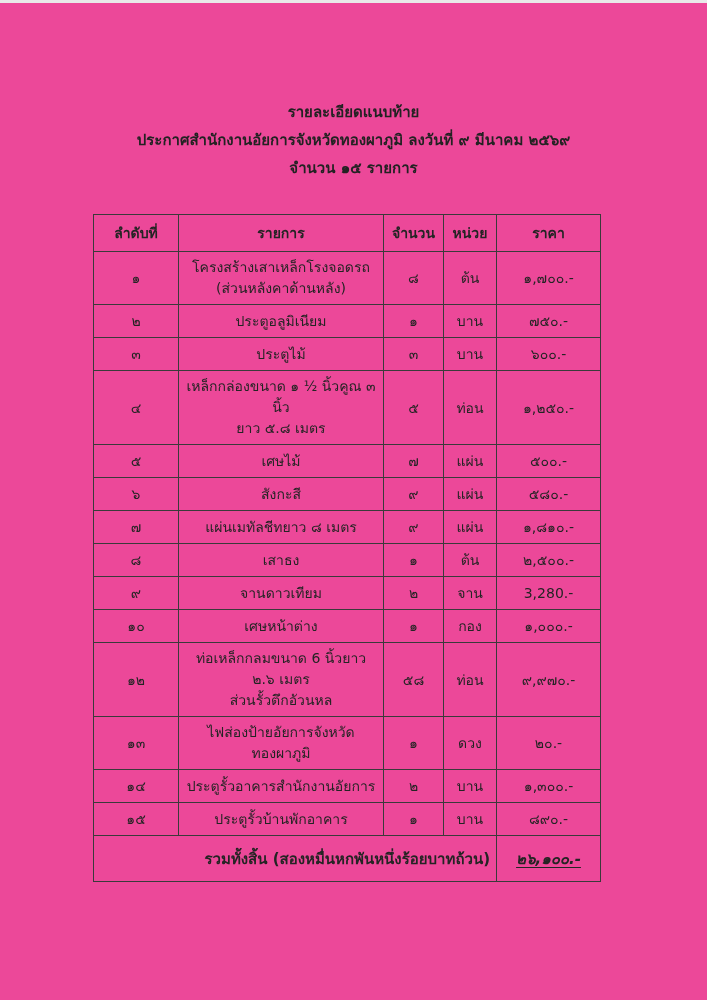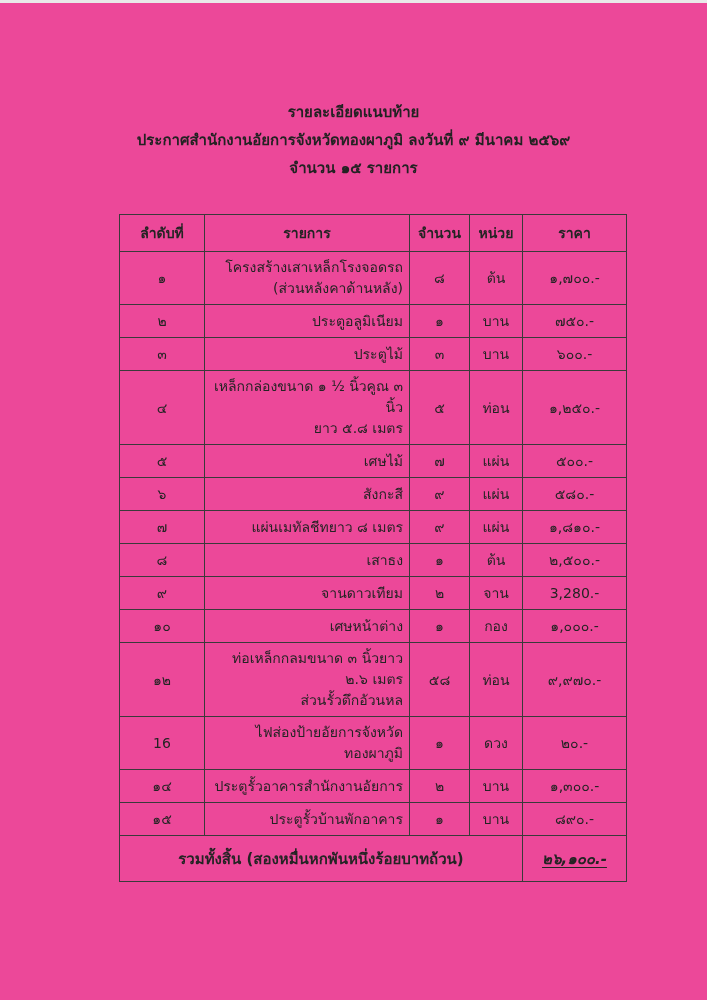--- a/index.html
+++ b/index.html
@@ -19,21 +19,21 @@
   .title-block {
     padding-top: 95px;
     text-align: center;
     font-size: 15px;
     font-weight: 600;
     line-height: 28px;
     color: #222;
   }
   table.items {
     position: absolute;
-    left: 119px;
+    left: 93px;
     top: 211px;
     width: 507px;
     border-collapse: collapse;
     table-layout: fixed;
     font-size: 14px;
     color: #242424;
   }
   table.items col.c-no    { width: 85px; }
   table.items col.c-item  { width: 205px; }
   table.items col.c-qty   { width: 60px; }
@@ -43,26 +43,26 @@
     border: 1.4px solid #3a3a3a;
     vertical-align: middle;
   }
   table.items th {
     font-weight: 600;
     padding: 7px 4px;
     text-align: center;
   }
   table.items td { padding: 5px 6px; }
   td.c-center { text-align: center; }
-  td.c-item-cell { text-align: right; padding-left: 9px; line-height: 21px; }
+  td.c-item-cell { text-align: center; padding-left: 9px; line-height: 21px; }
   td.c-item-cell .line2:empty { display: none; }
   tr.data-row td { height: 33px; }
   tr.total-row td { height: 46px; }
   tr.total-row .total-label {
-    text-align: center;
+    text-align: right;
     font-weight: 600;
     font-size: 15px;
   }
   tr.total-row .total-amount {
     text-align: center;
     font-weight: 700;
     font-size: 15px;
   }
   tr.total-row .total-amount span {
     text-decoration: underline;
@@ -195,29 +195,29 @@
       <div class="line1">เศษหน้าต่าง</div>
 
     </td>
     <td class="c-center">๑</td>
     <td class="c-center">กอง</td>
     <td class="c-center">๑,๐๐๐.-</td>
   </tr>
         <tr class="data-row">
     <td class="c-center">๑๒</td>
     <td class="c-item-cell">
-      <div class="line1">ท่อเหล็กกลมขนาด ๓ นิ้วยาว ๒.๖ เมตร</div>
+      <div class="line1">ท่อเหล็กกลมขนาด 6 นิ้วยาว ๒.๖ เมตร</div>
       <div class="line2">ส่วนรั้วตึกอัวนหล</div>
     </td>
     <td class="c-center">๕๘</td>
     <td class="c-center">ท่อน</td>
     <td class="c-center">๙,๙๗๐.-</td>
   </tr>
         <tr class="data-row">
-    <td class="c-center">16</td>
+    <td class="c-center">๑๓</td>
     <td class="c-item-cell">
       <div class="line1">ไฟส่องป้ายอัยการจังหวัดทองผาภูมิ</div>
 
     </td>
     <td class="c-center">๑</td>
     <td class="c-center">ดวง</td>
     <td class="c-center">๒๐.-</td>
   </tr>
         <tr class="data-row">
     <td class="c-center">๑๔</td>

